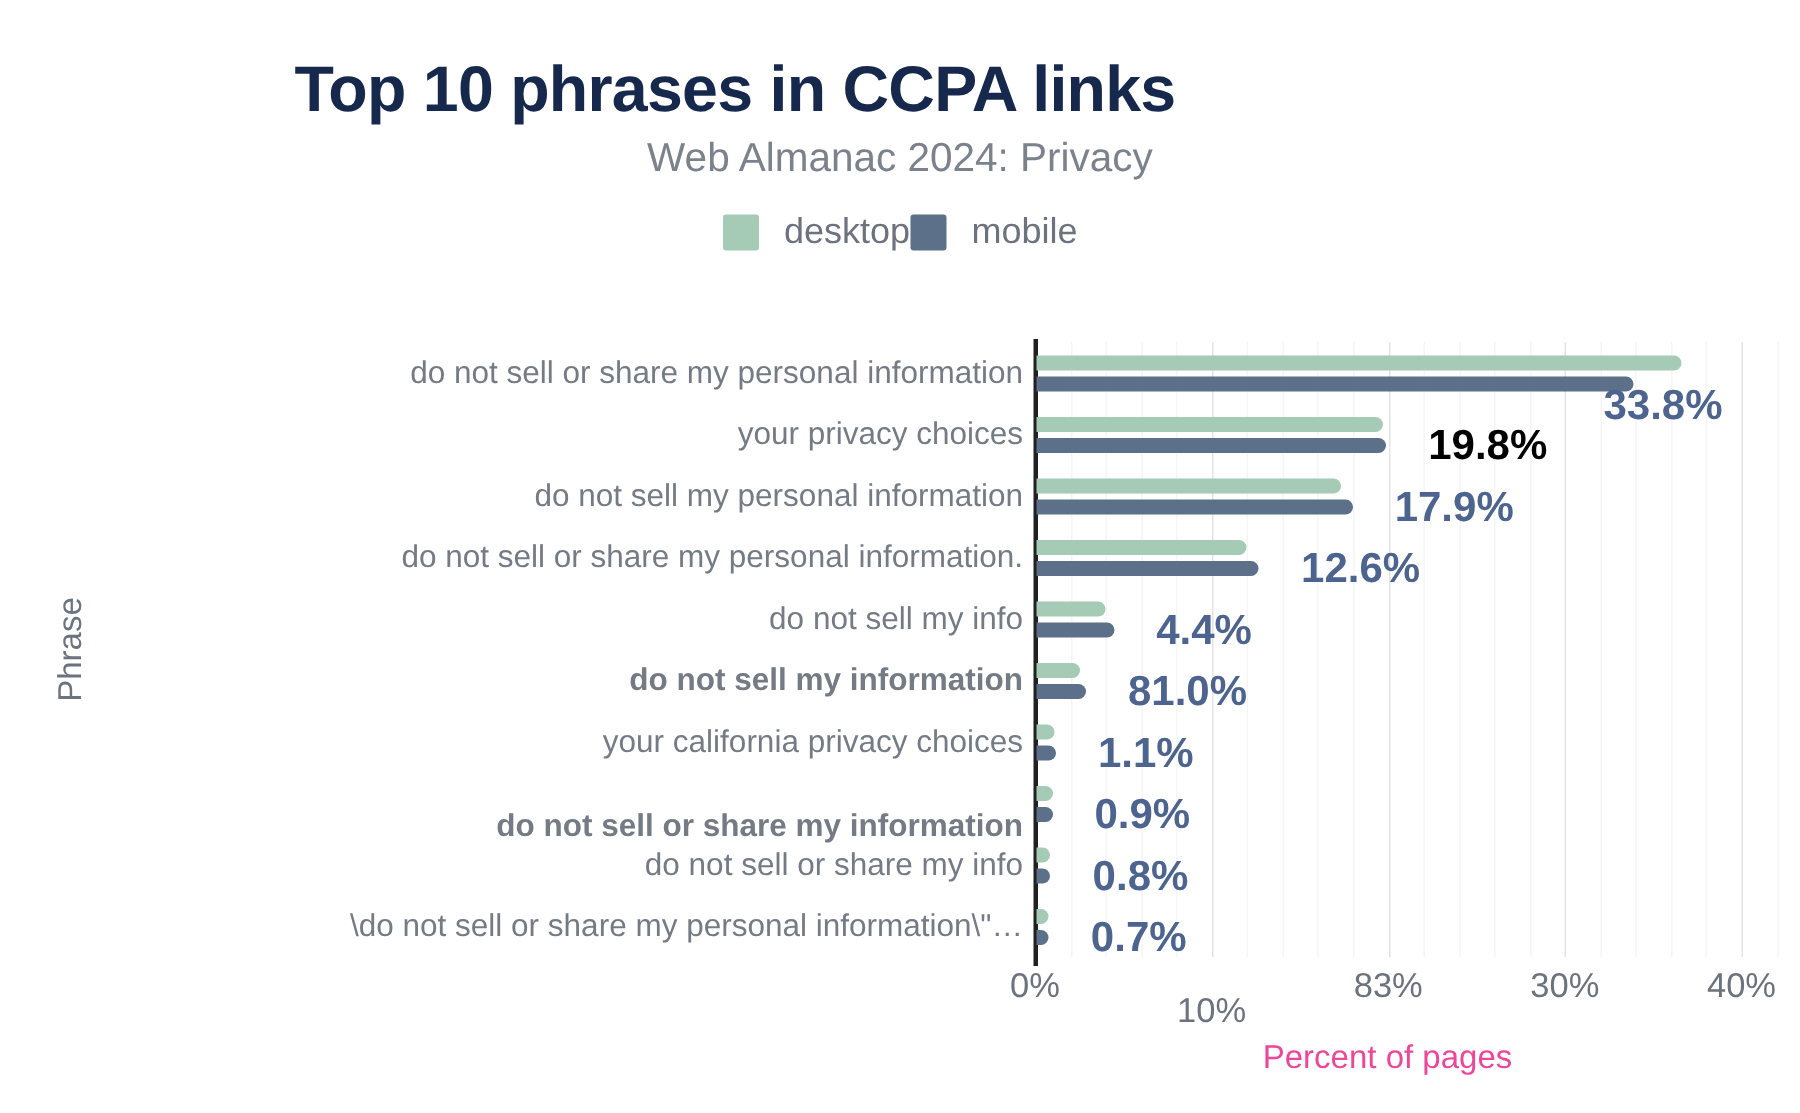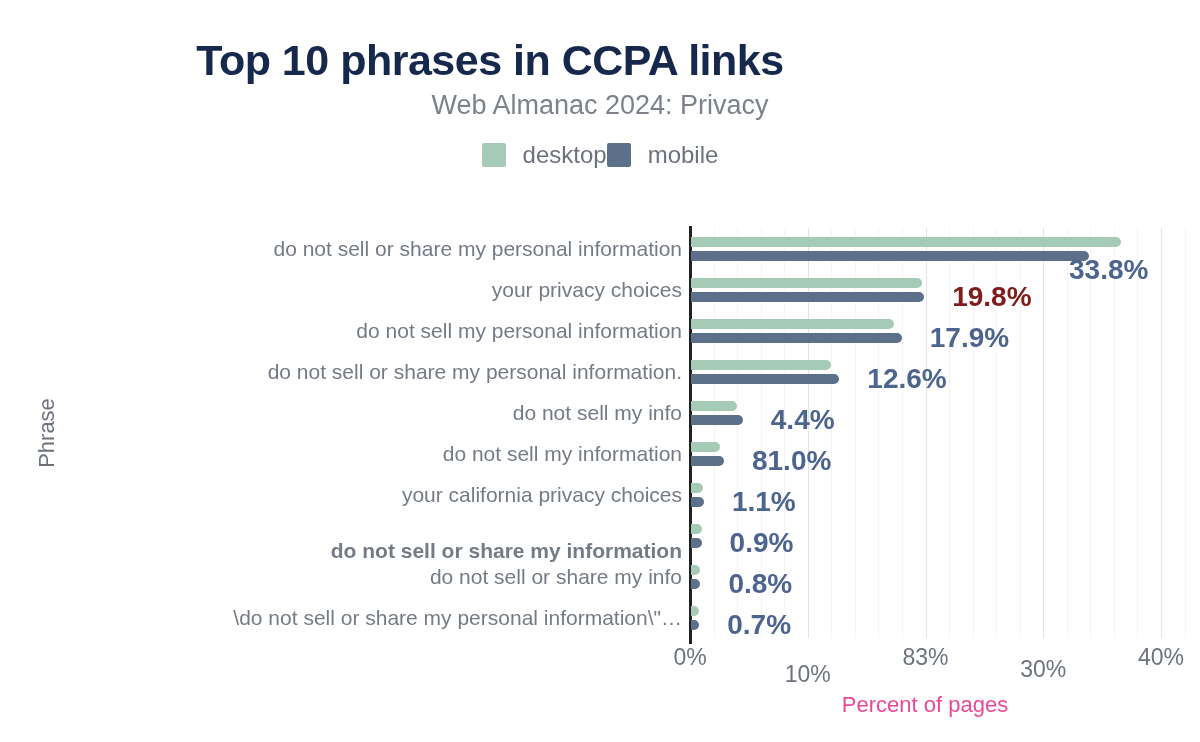--- a/index.html
+++ b/index.html
@@ -82,43 +82,43 @@
     <div class="abs gridline" style="left: 1066.8px;"></div>
     <div class="abs gridline" style="left: 1090.35px;"></div>
     <div class="abs gridline" style="left: 1113.9px;"></div>
     <div class="abs gridline" style="left: 1137.45px;"></div>
     <div class="abs gridline major" style="left: 1161px;"></div>
     <div class="abs gridline" style="left: 1184.55px;"></div>
     <div class="abs y-axis-line"></div>
     <div class="abs x-tick-label" style="left: 690px; top: 657px;">0%</div>
     <div class="abs x-tick-label" style="left: 807.75px; top: 674px;">10%</div>
     <div class="abs x-tick-label" style="left: 925.5px; top: 657px;">83%</div>
-    <div class="abs x-tick-label" style="left: 1043.25px; top: 657px; margin-top: 12px;">30%</div>
+    <div class="abs x-tick-label" style="left: 1043.25px; top: 657px;">30%</div>
     <div class="abs x-tick-label" style="left: 1161px; top: 657px;">40%</div>
     <div class="abs cat-label" style="right: 518px; top: 248.5px;">do not sell or share my personal information</div>
     <div class="abs bar" style="left: 691px; top: 236.5px; width: 429.788px; background: rgb(165, 202, 182);"></div>
     <div class="abs bar" style="left: 691px; top: 250.5px; width: 397.995px; background: rgb(92, 112, 137);"></div>
     <div class="abs data-label" style="left: 1068.99px; top: 269.5px; color: rgb(77, 100, 143);">33.8%</div>
     <div class="abs cat-label" style="right: 518px; top: 289.5px;">your privacy choices</div>
     <div class="abs bar" style="left: 691px; top: 277.5px; width: 230.79px; background: rgb(165, 202, 182);"></div>
     <div class="abs bar" style="left: 691px; top: 291.5px; width: 233.145px; background: rgb(92, 112, 137);"></div>
-    <div class="abs data-label" style="left: 952.145px; top: 296.5px; color: #7f1d1d;">19.8%</div>
+    <div class="abs data-label" style="left: 952.145px; top: 296.5px; color: #000000;">19.8%</div>
     <div class="abs cat-label" style="right: 518px; top: 330.5px;">do not sell my personal information</div>
     <div class="abs bar" style="left: 691px; top: 318.5px; width: 202.53px; background: rgb(165, 202, 182);"></div>
     <div class="abs bar" style="left: 691px; top: 332.5px; width: 210.772px; background: rgb(92, 112, 137);"></div>
     <div class="abs data-label" style="left: 929.773px; top: 337.5px; color: rgb(77, 100, 143);">17.9%</div>
     <div class="abs cat-label" style="right: 518px; top: 371.5px;">do not sell or share my personal information.</div>
     <div class="abs bar" style="left: 691px; top: 359.5px; width: 140.123px; background: rgb(165, 202, 182);"></div>
     <div class="abs bar" style="left: 691px; top: 373.5px; width: 148.365px; background: rgb(92, 112, 137);"></div>
     <div class="abs data-label" style="left: 867.365px; top: 378.5px; color: rgb(77, 100, 143);">12.6%</div>
     <div class="abs cat-label" style="right: 518px; top: 412.5px;">do not sell my info</div>
     <div class="abs bar" style="left: 691px; top: 400.5px; width: 45.9225px; background: rgb(165, 202, 182);"></div>
     <div class="abs bar" style="left: 691px; top: 414.5px; width: 51.81px; background: rgb(92, 112, 137);"></div>
     <div class="abs data-label" style="left: 770.81px; top: 419.5px; color: rgb(77, 100, 143);">4.4%</div>
-    <div class="abs cat-label" style="right: 518px; top: 453.5px;">do not sell my information</div>
+    <div class="abs cat-label" style="right: 518px; top: 453.5px; font-weight: bold;">do not sell my information</div>
     <div class="abs bar" style="left: 691px; top: 441.5px; width: 29.4375px; background: rgb(165, 202, 182);"></div>
     <div class="abs bar" style="left: 691px; top: 455.5px; width: 32.97px; background: rgb(92, 112, 137);"></div>
     <div class="abs data-label" style="left: 751.97px; top: 460.5px; color: rgb(77, 100, 143);">81.0%</div>
     <div class="abs cat-label" style="right: 518px; top: 494.5px;">your california privacy choices</div>
     <div class="abs bar" style="left: 691px; top: 482.5px; width: 11.775px; background: rgb(165, 202, 182);"></div>
     <div class="abs bar" style="left: 691px; top: 496.5px; width: 12.9525px; background: rgb(92, 112, 137);"></div>
     <div class="abs data-label" style="left: 731.952px; top: 501.5px; color: rgb(77, 100, 143);">1.1%</div>
     <div class="abs cat-label" style="right: 518px; top: 551px; font-weight: bold;">do not sell or share my information</div>
     <div class="abs bar" style="left: 691px; top: 523.5px; width: 10.5975px; background: rgb(165, 202, 182);"></div>
     <div class="abs bar" style="left: 691px; top: 537.5px; width: 10.5975px; background: rgb(92, 112, 137);"></div>

